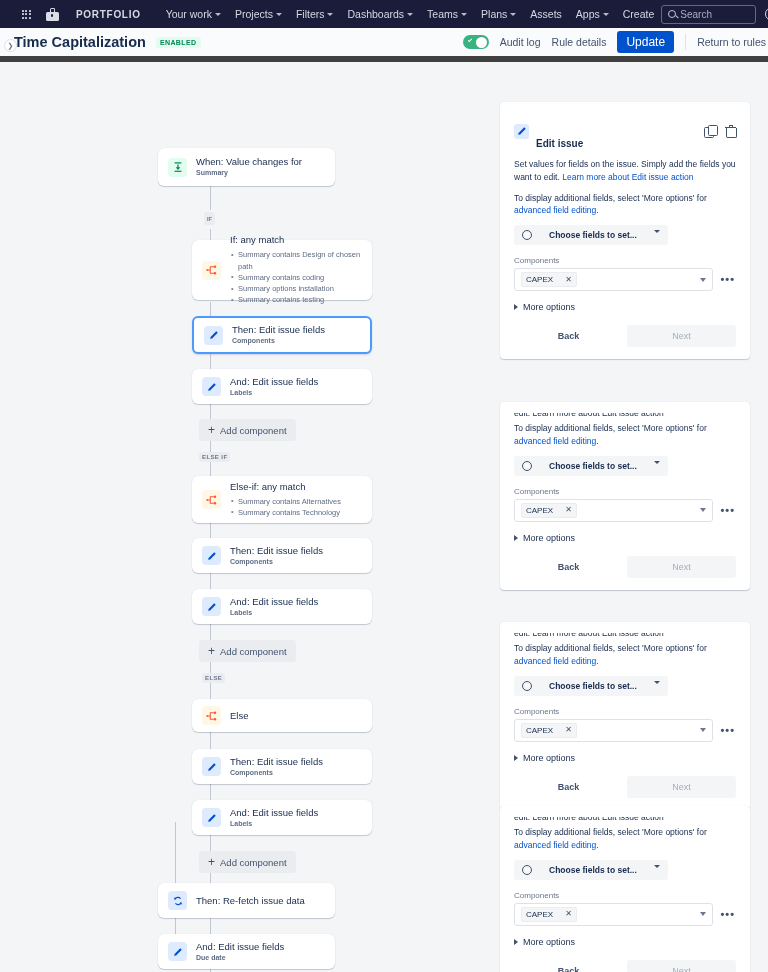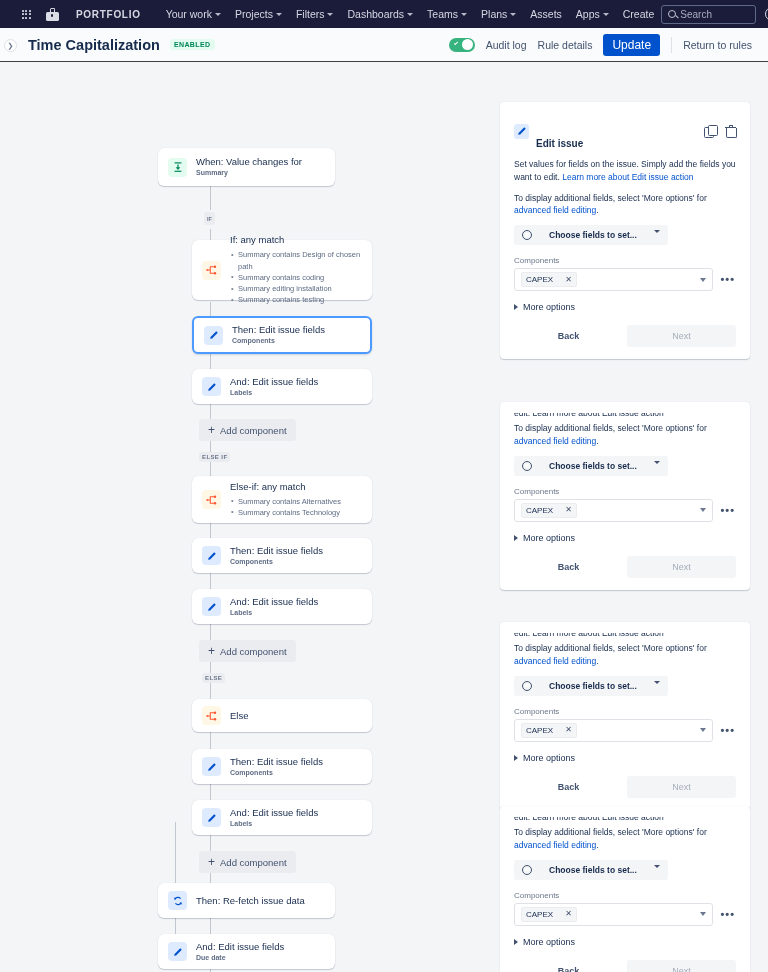--- a/index.html
+++ b/index.html
@@ -48,22 +48,22 @@
     font-family:"Liberation Sans",sans-serif;width:100%;
   }
   .searchbox input::placeholder{color:#A9ADC0;}
   .mag{ width:8px;height:8px;border:1.2px solid #C3C6D4;border-radius:50%;position:relative;flex:none;}
   .mag:after{content:"";position:absolute;width:3.5px;height:1.2px;background:#C3C6D4;transform:rotate(45deg);right:-3px;bottom:0px;}
   .circ-icon{ width:14px;height:14px;border:1.4px solid #D6D8E3;border-radius:50%; position:relative;}
   .circ-icon.slash:after{content:"";position:absolute;left:5px;top:1px;width:1.4px;height:9px;background:#D6D8E3;transform:rotate(35deg);}
 
   
   .subheader{
-    height:34px;background:#FAFBFC;border-bottom:1px solid #404040;
-    display:flex;align-items:center;padding:0 16px;position:relative;
+    height:34px;background:#FAFBFC;border-bottom:6px solid #404040;
+    display:flex;align-items:center;padding:0 2px;position:relative;
   }
   .collapse-btn{
     position:absolute;left:4px;top:11px;width:13px;height:13px;border-radius:50%;
     background:#fff;border:1px solid #DFE1E6;display:flex;align-items:center;justify-content:center;
     cursor:pointer;
   }
   .collapse-btn span{ font-size:7px;color:#6B778C; line-height:1;}
   .page-title{ font-size:14.5px;font-weight:600;color:#172B4D;margin-left:12px;}
   .enabled-badge{
     margin-left:10px;color:#00875A;background:#E3FCEF;font-size:7px;font-weight:700;
@@ -316,21 +316,21 @@
           <circle cx="10.4" cy="3.2" r="1.5" fill="#FF5630"></circle>
           <circle cx="10.4" cy="10.8" r="1.5" fill="#FF5630"></circle>
           <rect x="0.5" y="6" width="2" height="2" fill="#FF5630"></rect>
         </svg>
       </div>
       <div class="node-txt">
         <div class="node-title">If: any match</div>
         <ul class="cond-list">
           <li>Summary contains Design of chosen path</li>
           <li>Summary contains coding</li>
-          <li>Summary editing installation</li>
+          <li>Summary options installation</li>
           <li>Summary contains testing</li>
         </ul>
       </div>
     </div>
 
     <div class="node selected" style="left:192px; top:254px; width:180px; height:38px;">
       <div class="node-ico ico-blue">
         <svg class="sic" viewBox="0 0 14 14">
             <path d="M2.5 11.5 L3 9.2 L9.6 2.6 L11.4 4.4 L4.8 11 Z" fill="#0052CC"></path>
           </svg>

